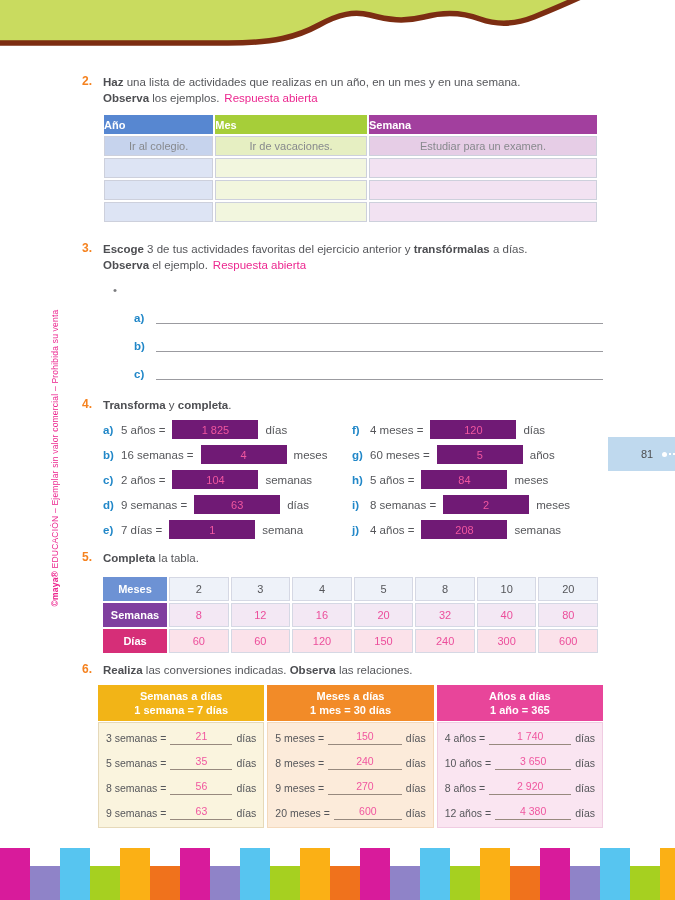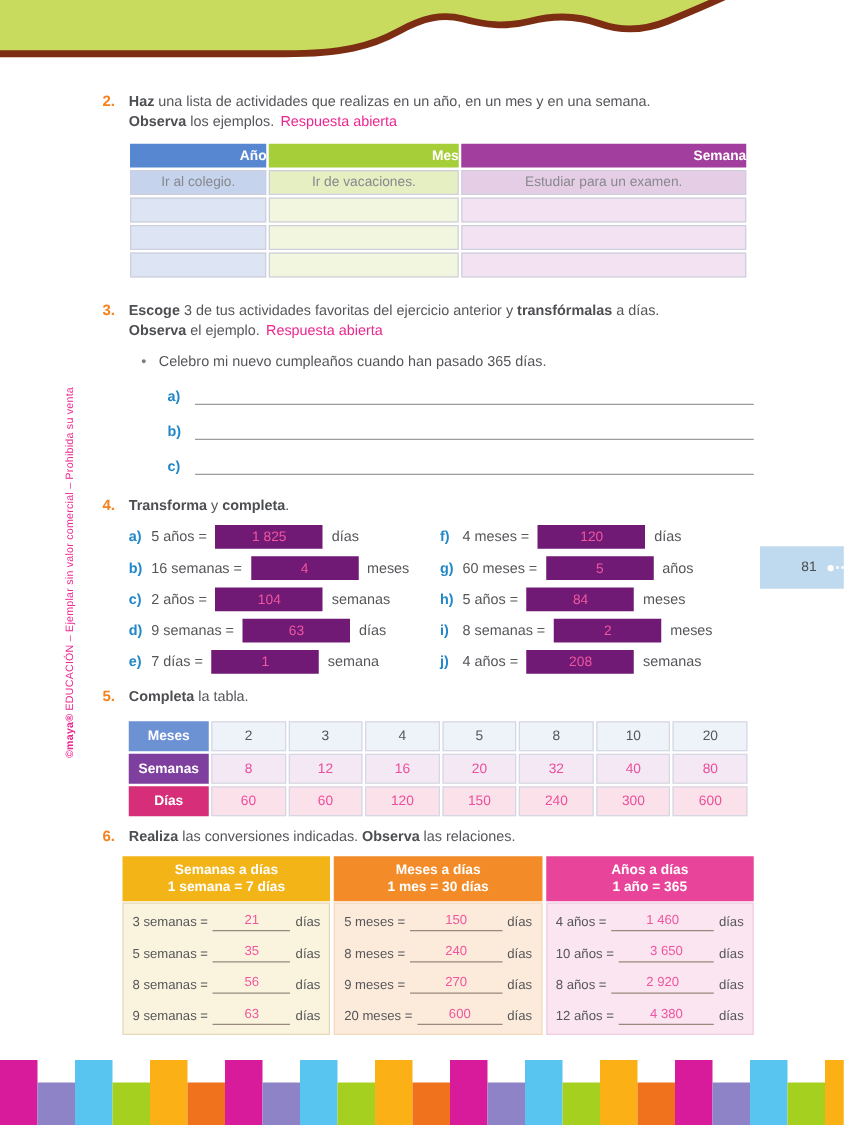--- a/index.html
+++ b/index.html
@@ -27,21 +27,21 @@
   .section{position:absolute;left:82px;width:521px;}
   .ex-head{display:flex;}
   .ex-num{color:#F5821F;font-weight:bold;font-size:12px;width:21px;flex:none;}
   .ex-body{flex:1;}
   .ex-text{font-size:11.5px;line-height:16px;color:#55565A;}
   .ex-text b{color:#4D4E52;}
   .accent{color:#EC268F;margin-left:5px;}
 
   
   .ex2-table{border-collapse:separate;border-spacing:2px;width:497px;margin:7px 0 0 -1px;}
-  .ex2-table th{height:19px;font-size:11px;font-weight:bold;color:#fff;text-align:right;}
+  .ex2-table th{height:19px;font-size:11px;font-weight:bold;color:#fff;text-align:left;}
   .ex2-table td{height:20px;font-size:11px;color:#87898D;text-align:center;border:1px solid #CDD0DC;}
   .h-blue{background:#5787D1;} .h-green{background:#A6CE39;} .h-purple{background:#A23F9E;}
   tr.example .c-blue{background:#C6D3ED;} tr.example .c-green{background:#E6EFC2;} tr.example .c-purple{background:#E6CDE6;}
   tr.empty .c-blue{background:#DDE4F4;} tr.empty .c-green{background:#F2F6DE;} tr.empty .c-purple{background:#F2E2F2;}
 
   
   .bullet-row{display:flex;gap:10px;margin:11px 0 4px 10px;font-size:11.5px;color:#55565A;}
   .bullet{color:#7A7B7E;}
   .blank-row{display:flex;align-items:flex-end;height:14px;margin:14px 0 0 31px;}
   .blank-row .letter{font-weight:bold;font-size:11.5px;color:#2187C8;width:16px;flex:none;}
@@ -141,21 +141,20 @@
   </div>
 </section>
 
 <section class="section" style="top:241px">
   <div class="ex-head">
     <span class="ex-num">3.</span>
     <div class="ex-body">
       <p class="ex-text"><b>Escoge</b><span> 3 de tus actividades favoritas del ejercicio anterior y </span><b>transfórmalas</b><span> a días.</span><br><b>Observa</b><span> el ejemplo.</span><span class="accent">Respuesta abierta</span></p>
       <div class="bullet-row">
         <span class="bullet">•</span>
-        <span>Celebro mi nuevo cumpleaños cuando han pasado 365 días.</span>
       </div>
       <div class="blank-row">
           <span class="letter">a)</span>
           <span class="rule"></span>
         </div>
       <div class="blank-row">
           <span class="letter">b)</span>
           <span class="rule"></span>
         </div>
       <div class="blank-row">
@@ -367,21 +366,21 @@
         </div>
       </div>
       <div class="ex6-col">
         <div class="ex6-head" style="background: rgb(232, 69, 154);">
           <div>Años a días</div>
           <div>1 año = 365</div>
         </div>
         <div class="ex6-body" style="background: rgb(250, 229, 241); border-color: rgb(240, 204, 226);">
           <div class="ex6-row">
             <span class="pre">4 años =</span>
-            <span class="blank"><span class="ansval">1 460</span></span>
+            <span class="blank"><span class="ansval">1 740</span></span>
             <span class="post">días</span>
           </div>
           <div class="ex6-row">
             <span class="pre">10 años =</span>
             <span class="blank"><span class="ansval">3 650</span></span>
             <span class="post">días</span>
           </div>
           <div class="ex6-row">
             <span class="pre">8 años =</span>
             <span class="blank"><span class="ansval">2 920</span></span>

